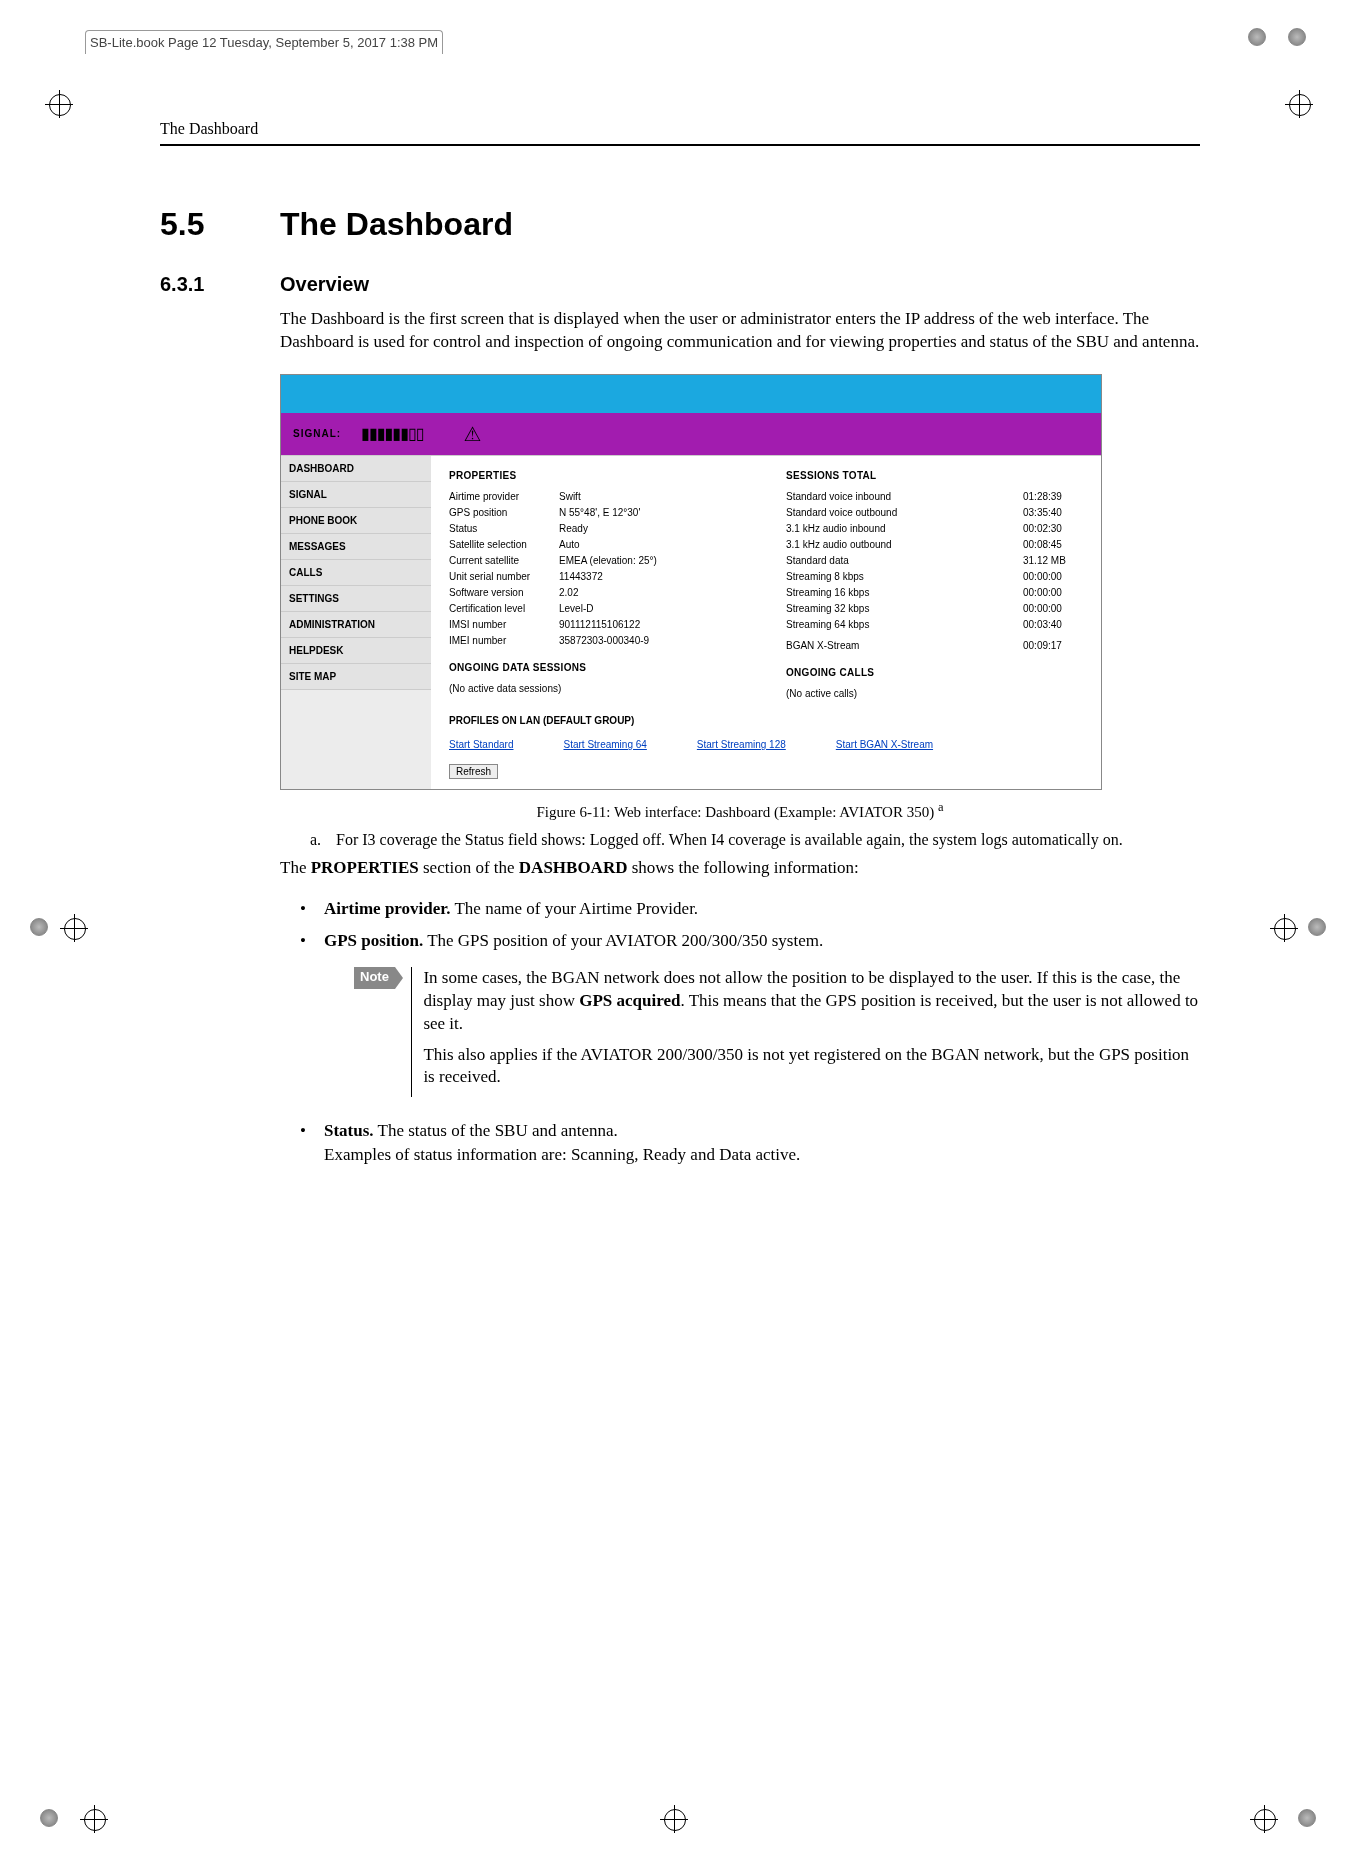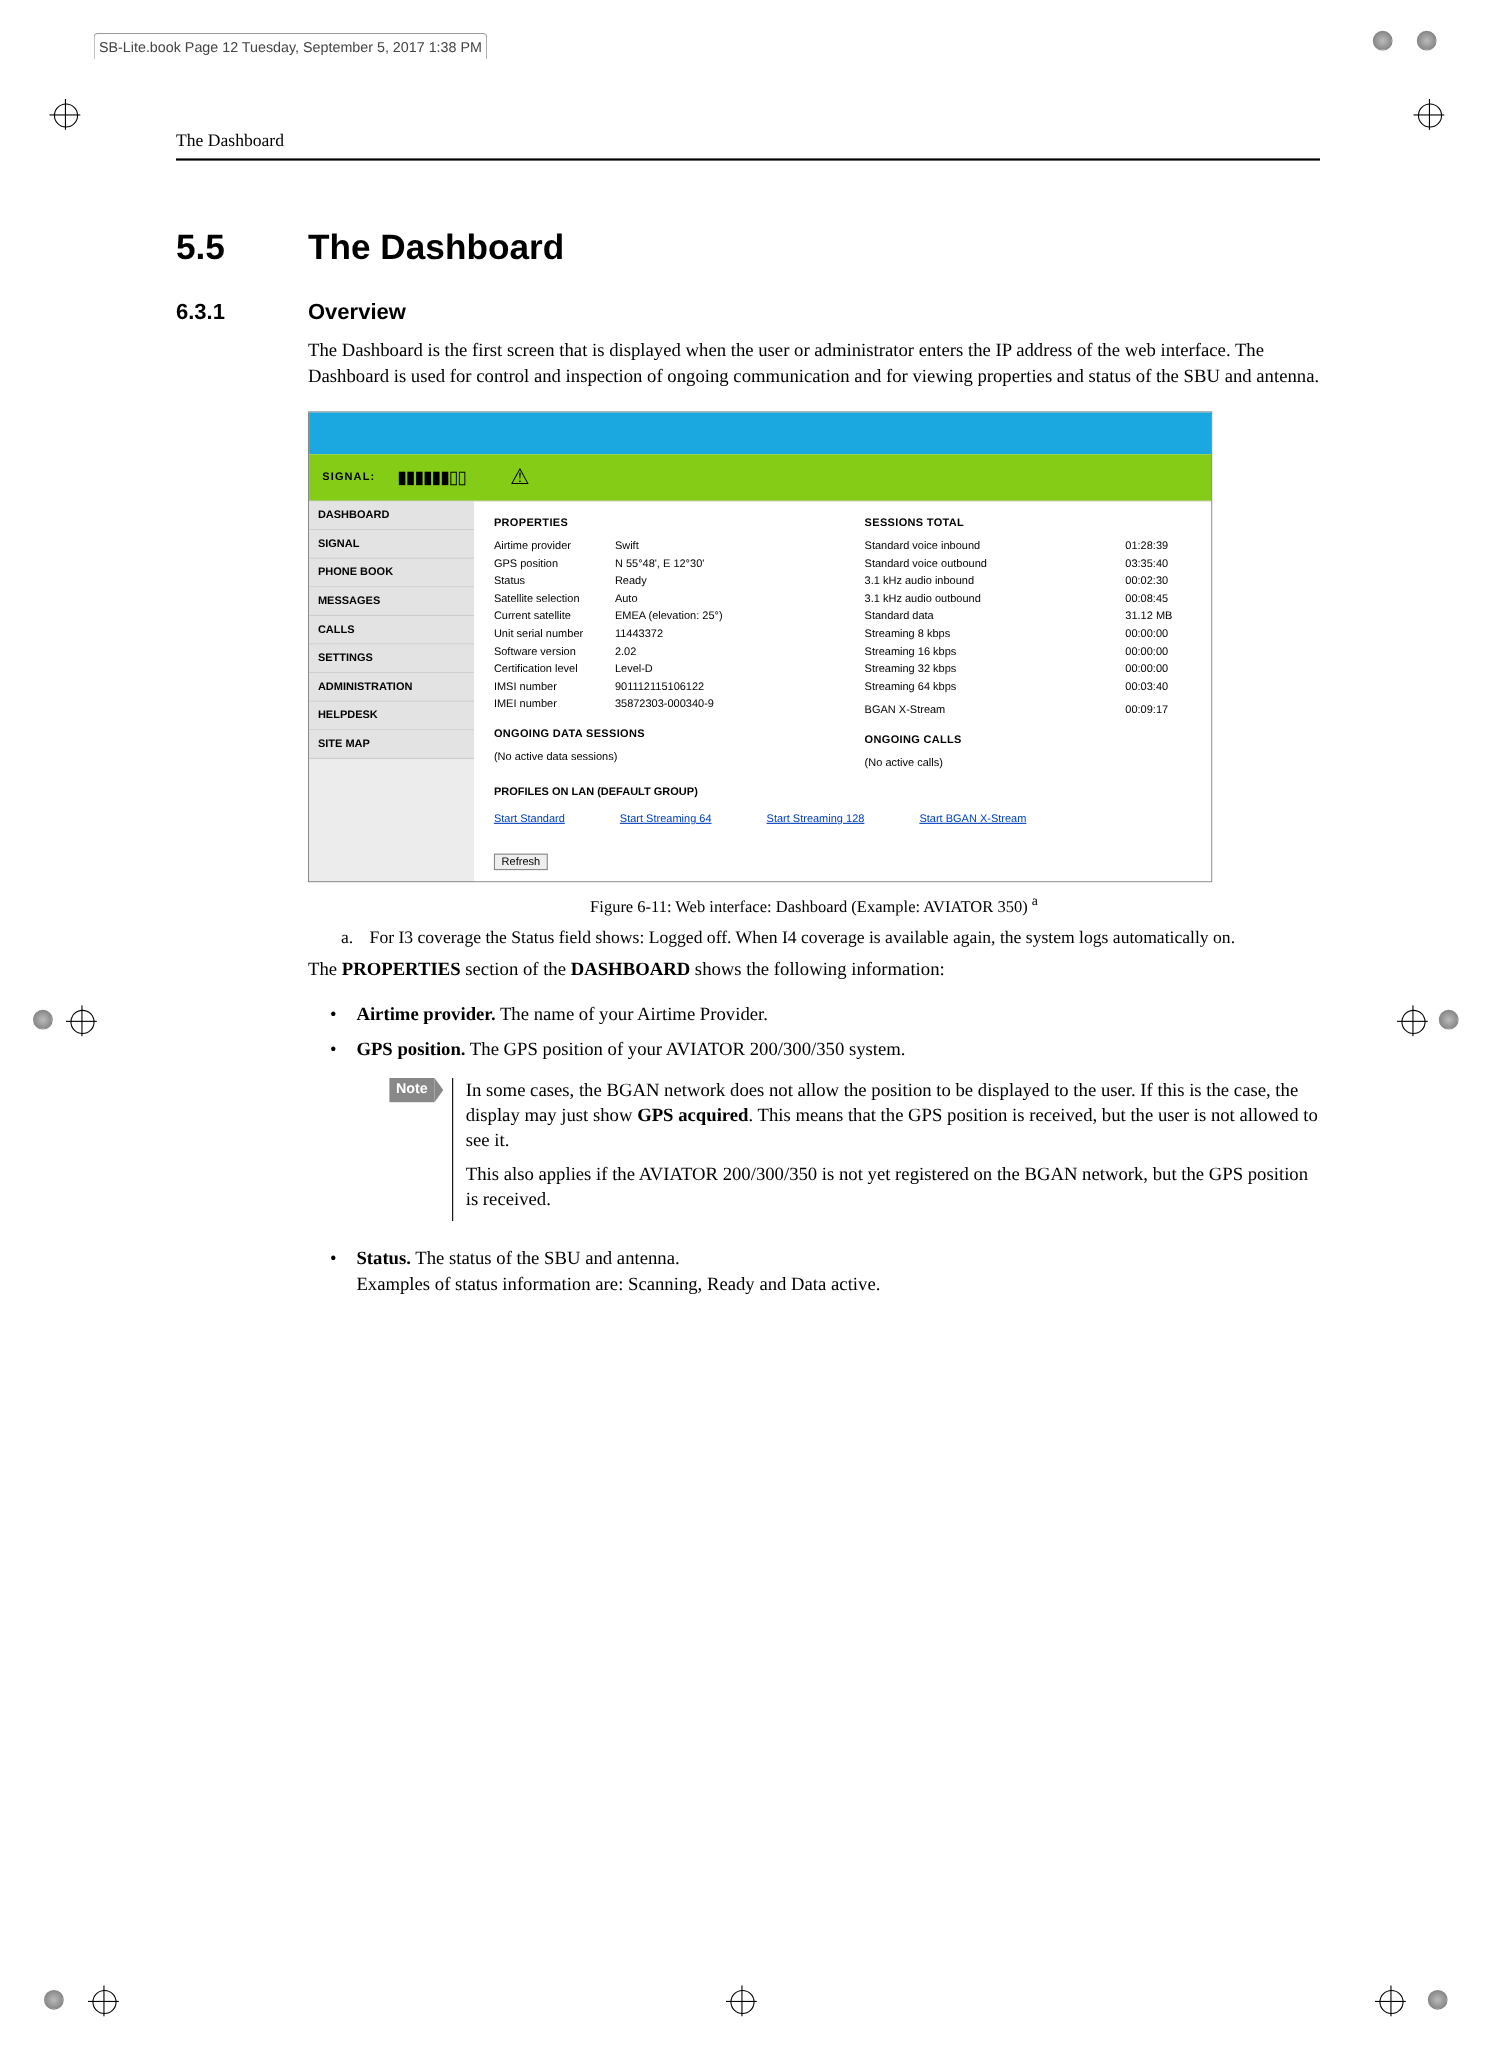--- a/index.html
+++ b/index.html
@@ -16,39 +16,39 @@
 .sec-row{display:flex;margin-bottom:20px}
 .sec-num{width:120px;font:bold 32px Arial;flex-shrink:0}
 .sec-title{font:bold 32px Arial}
 .sub-row{display:flex;margin-top:30px;margin-bottom:12px}
 .sub-num{width:120px;font:bold 20px Arial;flex-shrink:0}
 .sub-title{font:bold 20px Arial}
 .body-text{margin-left:120px;font:17px/1.35 Georgia}
 .body-text p{margin:8px 0}
 .figure-wrap{margin:20px 0 8px 120px;border:1px solid #888;width:820px;background:#fff}
 .blue-bar{height:38px;background:#1ba8e0}
-.signal-row{display:flex;align-items:center;height:42px;background:#84cc16;border-bottom:1px solid #ccc}
+.signal-row{display:flex;align-items:center;height:42px;background:#a21caf;border-bottom:1px solid #ccc}
 .signal-label{font:bold 10px Arial;letter-spacing:1px;margin-left:12px}
 .signal-bars{margin-left:20px;letter-spacing:-1px;font:16px Arial}
 .warn-icon{margin-left:40px;font:20px Arial}
 .dash-body{display:flex;background:#ececec}
 .dash-nav{width:150px;font:bold 10px Arial;flex-shrink:0}
 .dash-nav .nav-item{padding:7px 8px;border-bottom:1px solid #ccc;background:#e3e3e3}
 .dash-main{flex:1;background:#fff;padding:14px 18px 10px 18px;font:10px Arial}
 .dash-cols{display:flex;gap:40px}
 .dash-col{flex:1}
 .dash-col h4{font:bold 10px Arial;margin:0 0 10px 0;letter-spacing:.3px}
 .kv{display:flex;margin:5px 0}
 .kv .k{width:110px}
 .kv2{display:flex;margin:5px 0}
 .kv2 .k{flex:1}
 .kv2 .v{width:60px;text-align:left}
 .dash-sub{margin-top:16px}
 .dash-links{margin-top:6px}
-.dash-links a{color:#0040c0;margin-right:50px;font:10px Arial;display:inline-block;margin-bottom:20px}
+.dash-links a{color:#0040c0;margin-right:50px;font:10px Arial;display:inline-block;margin-bottom:8px}
 .refresh-btn{margin-top:6px;font:10px Arial;padding:1px 6px;background:#eee;border:1px solid #888}
 .caption{text-align:center;font:15px Georgia;margin:10px 0 10px 120px}
 .footnote-row{margin-left:150px;font:16px Georgia;display:flex}
 .footnote-row .fn-mark{width:26px;flex-shrink:0}
 .bullet-list{margin-left:140px;font:17px/1.4 Georgia;padding:0;list-style:none}
 .bullet-list li{display:flex;margin:8px 0}
 .bullet-list .dot{width:24px;flex-shrink:0}
 .bullet-list .li-body{flex:1}
 .note-block{display:flex;margin:14px 0 14px 30px}
 .note-tag{background:#888;color:#fff;font:bold 13px Arial;padding:2px 6px;height:18px;position:relative;flex-shrink:0}

